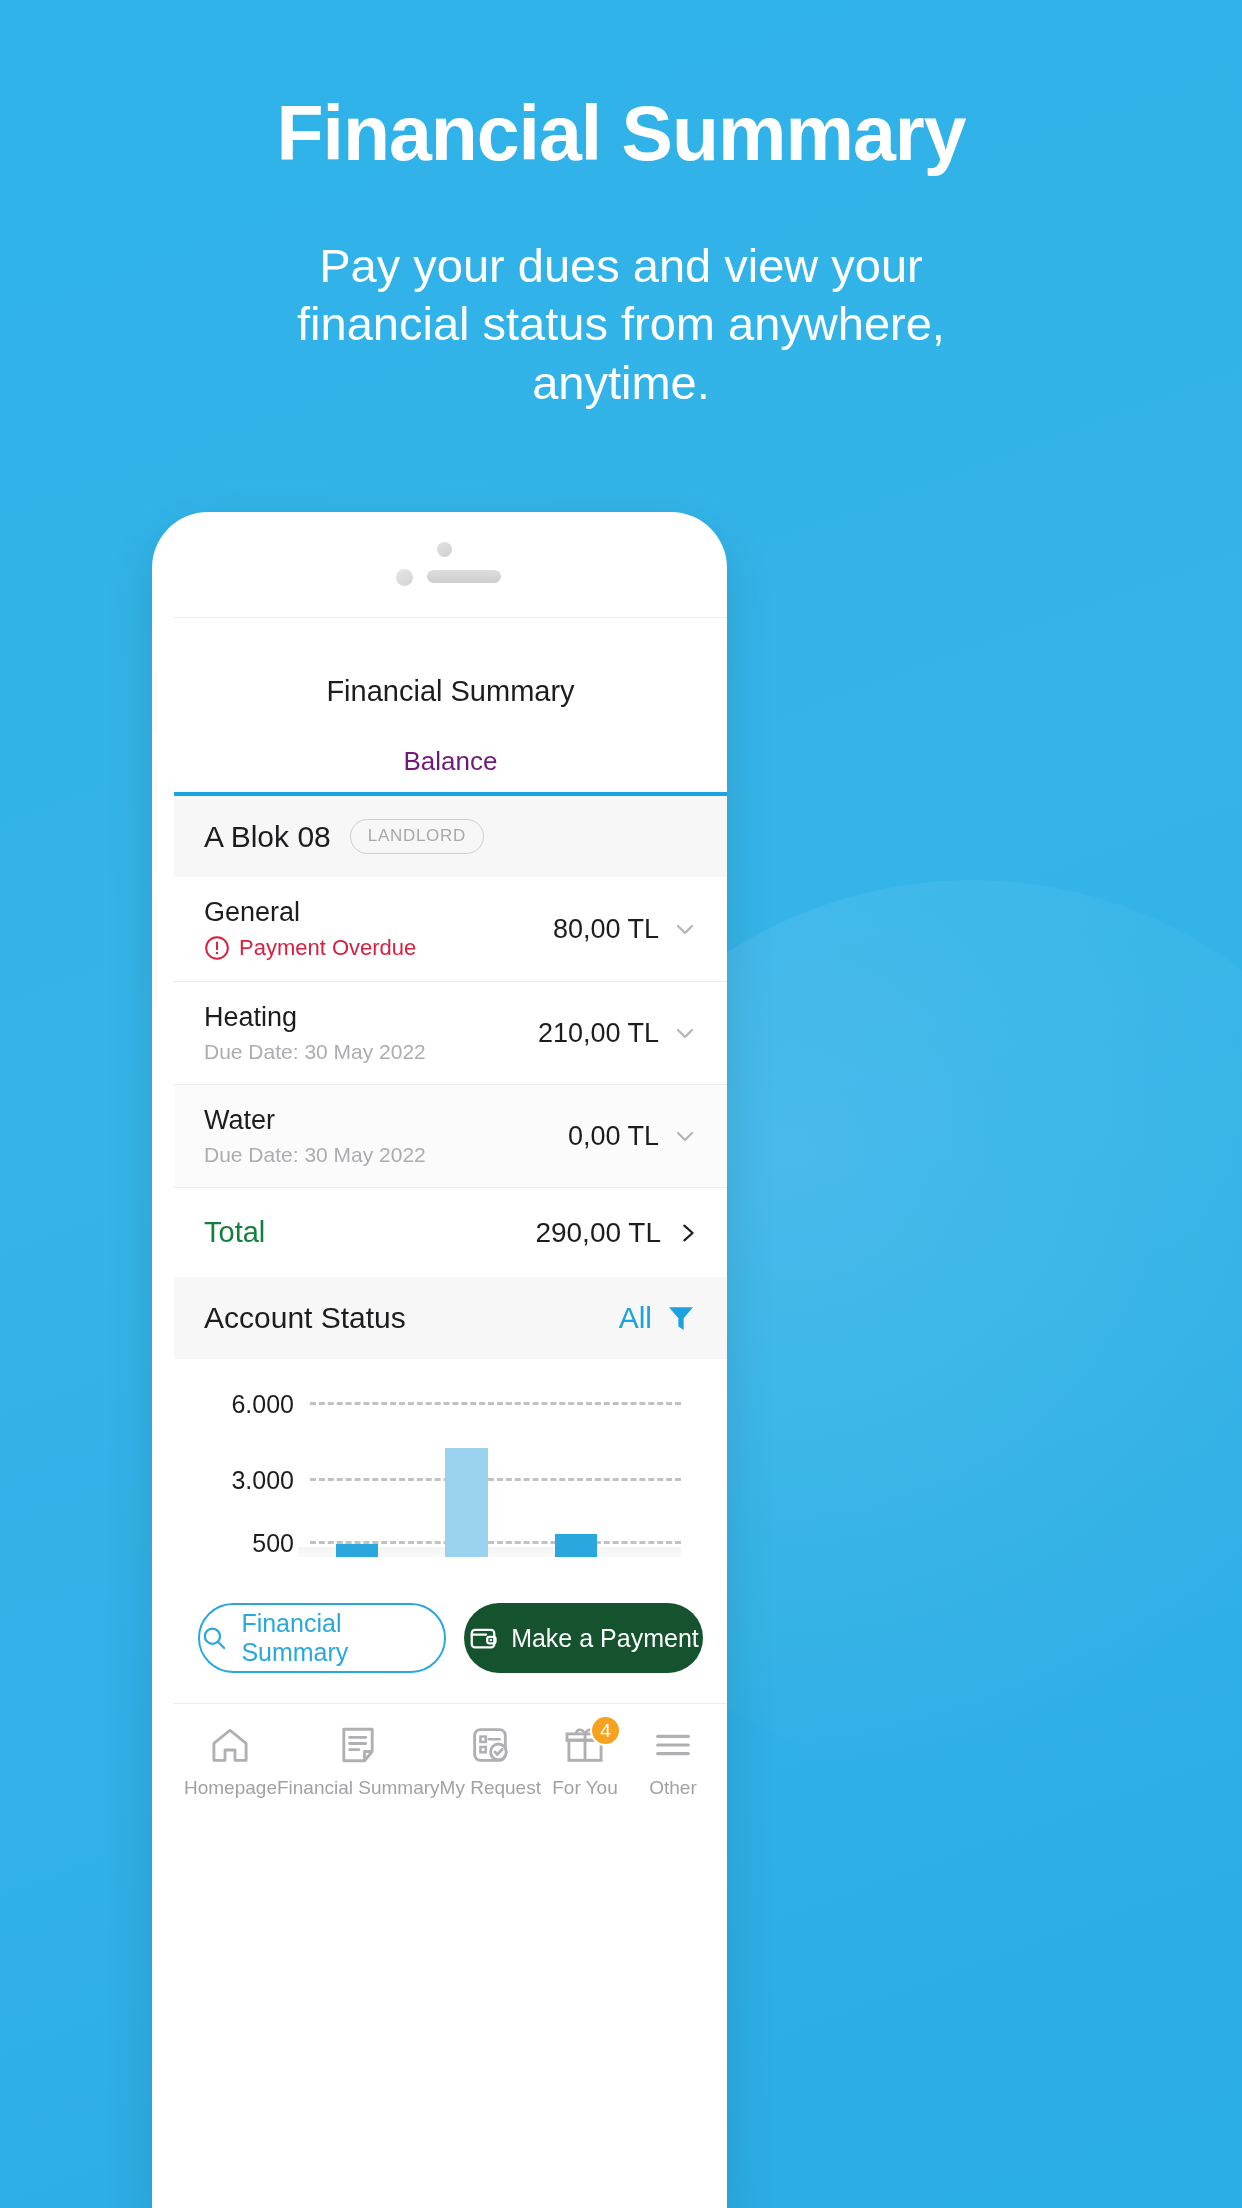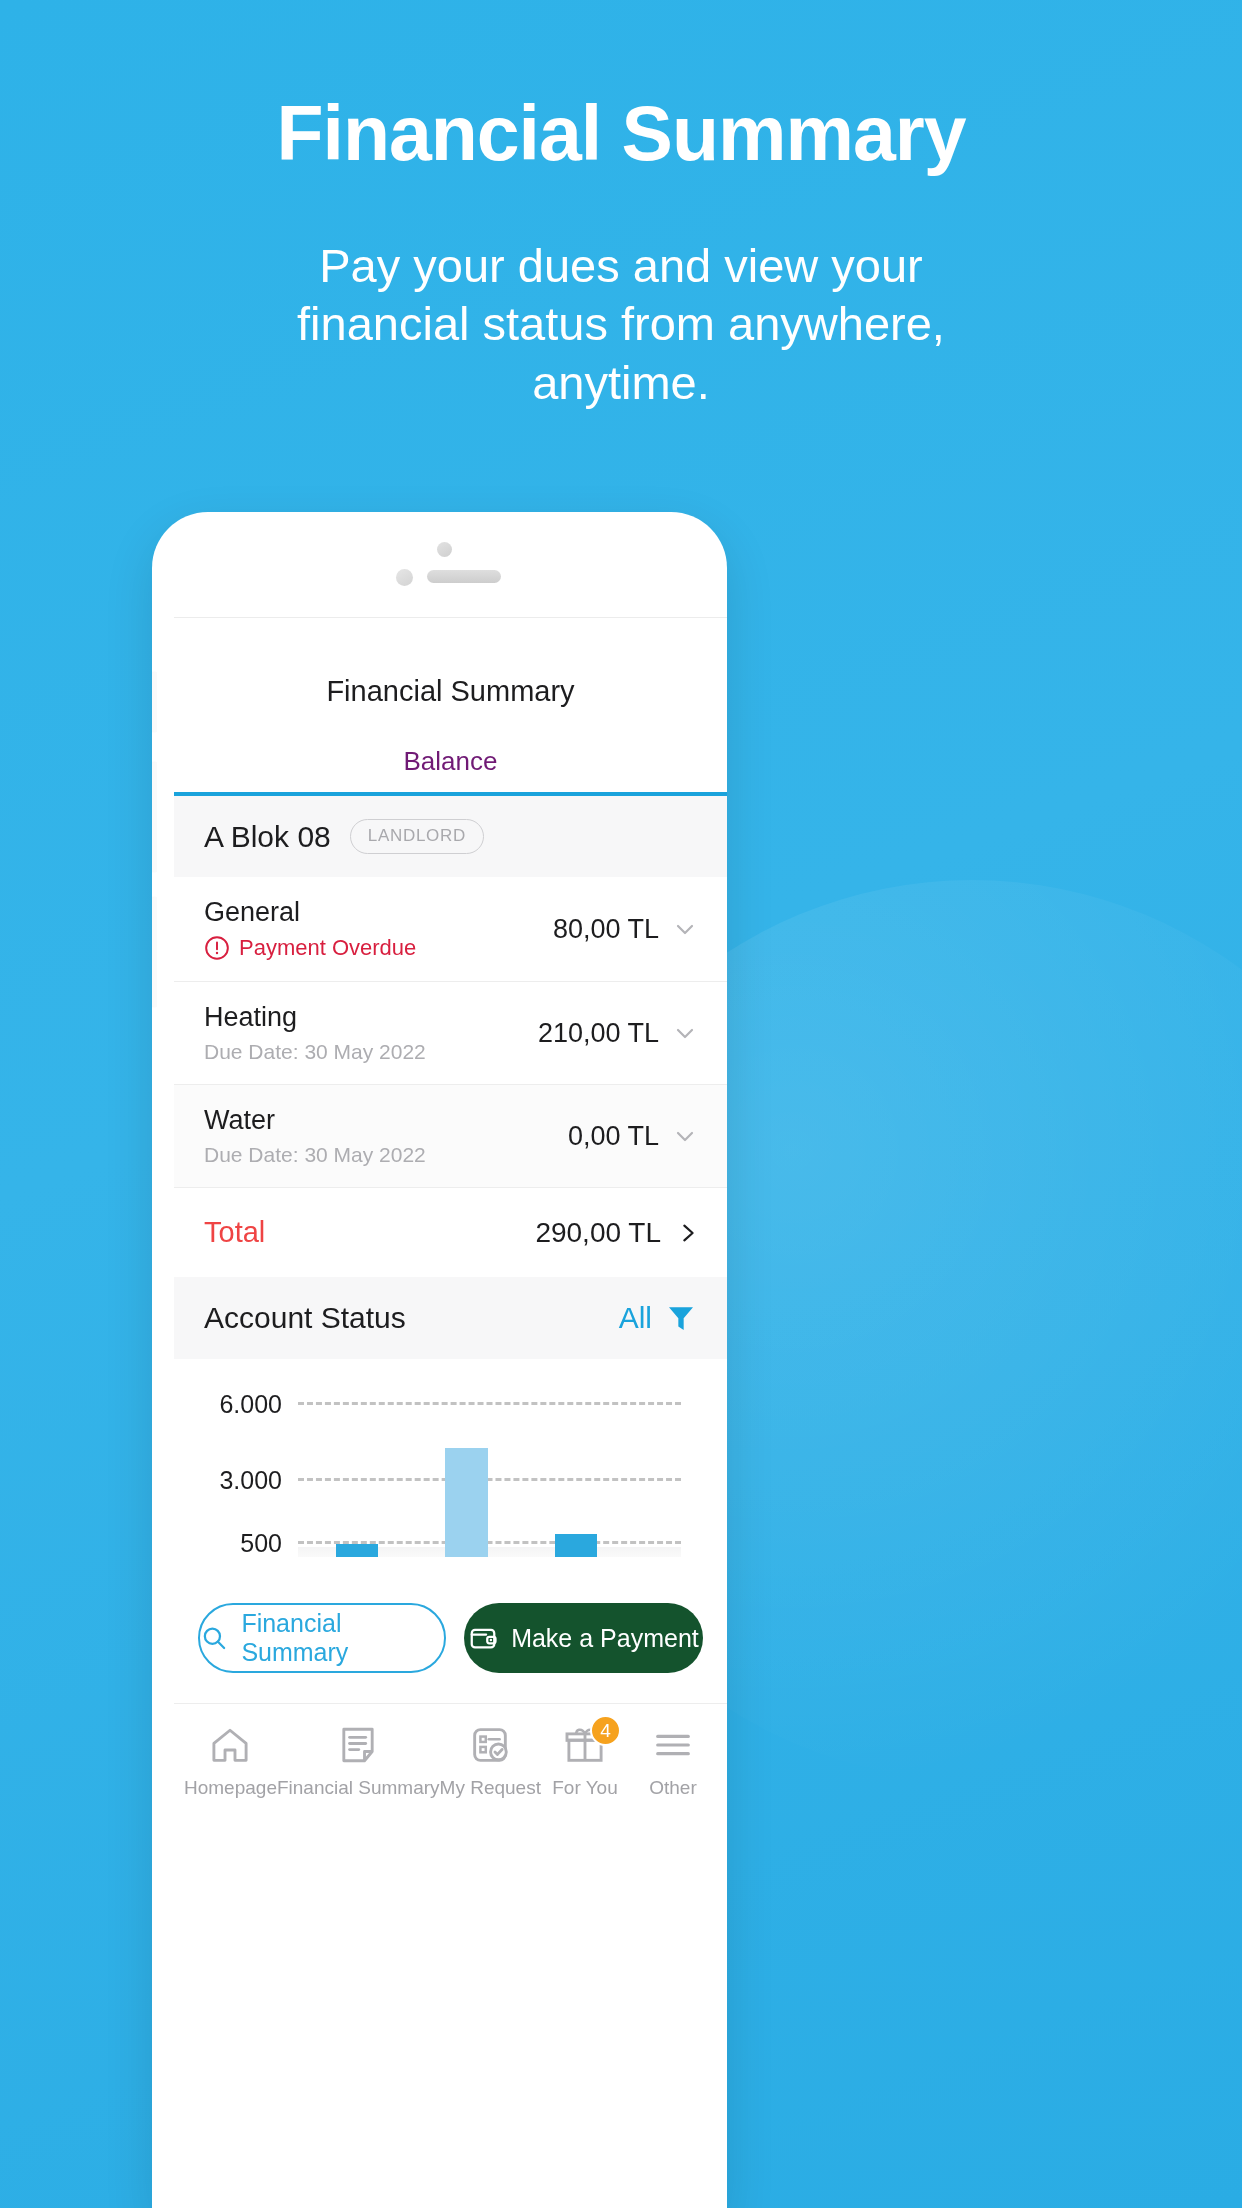--- a/index.html
+++ b/index.html
@@ -172,21 +172,21 @@
   .exp-amt { font-size: 27px; color: #1d1d1f; }
   .chev-down { width: 24px; height: 24px; display: block; }
 
   .total-row {
     display: flex;
     align-items: center;
     justify-content: space-between;
     padding: 28px 28px 28px 30px;
     background: #ffffff;
   }
-  .total-label { font-size: 29px; color: #ef4444; }
+  .total-label { font-size: 29px; color: #15803d; }
   .total-right { display: flex; align-items: center; gap: 16px; }
   .total-amt { font-size: 28px; color: #1d1d1f; }
   .chev-right { width: 22px; height: 26px; display: block; }
 
   
   .acct-row {
     background: #f7f7f8;
     display: flex;
     align-items: center;
     justify-content: space-between;
@@ -201,21 +201,21 @@
 
   
   .chart-wrap {
     position: relative;
     height: 218px;
     padding: 26px 18px 0 0;
   }
   .chart-inner { position: relative; height: 172px; margin-left: 124px; margin-right: 28px; }
   .grid-line {
     position: absolute;
-    left: 0; right: 0;
+    left: 12px; right: 0;
     height: 0;
     border-top: 3px dashed #c2c2c2;
   }
   .ytick {
     position: absolute;
     right: 100%;
     transform: translateY(-53%);
     margin-right: 16px;
     font-size: 25px;
     color: #1d1d1f;

